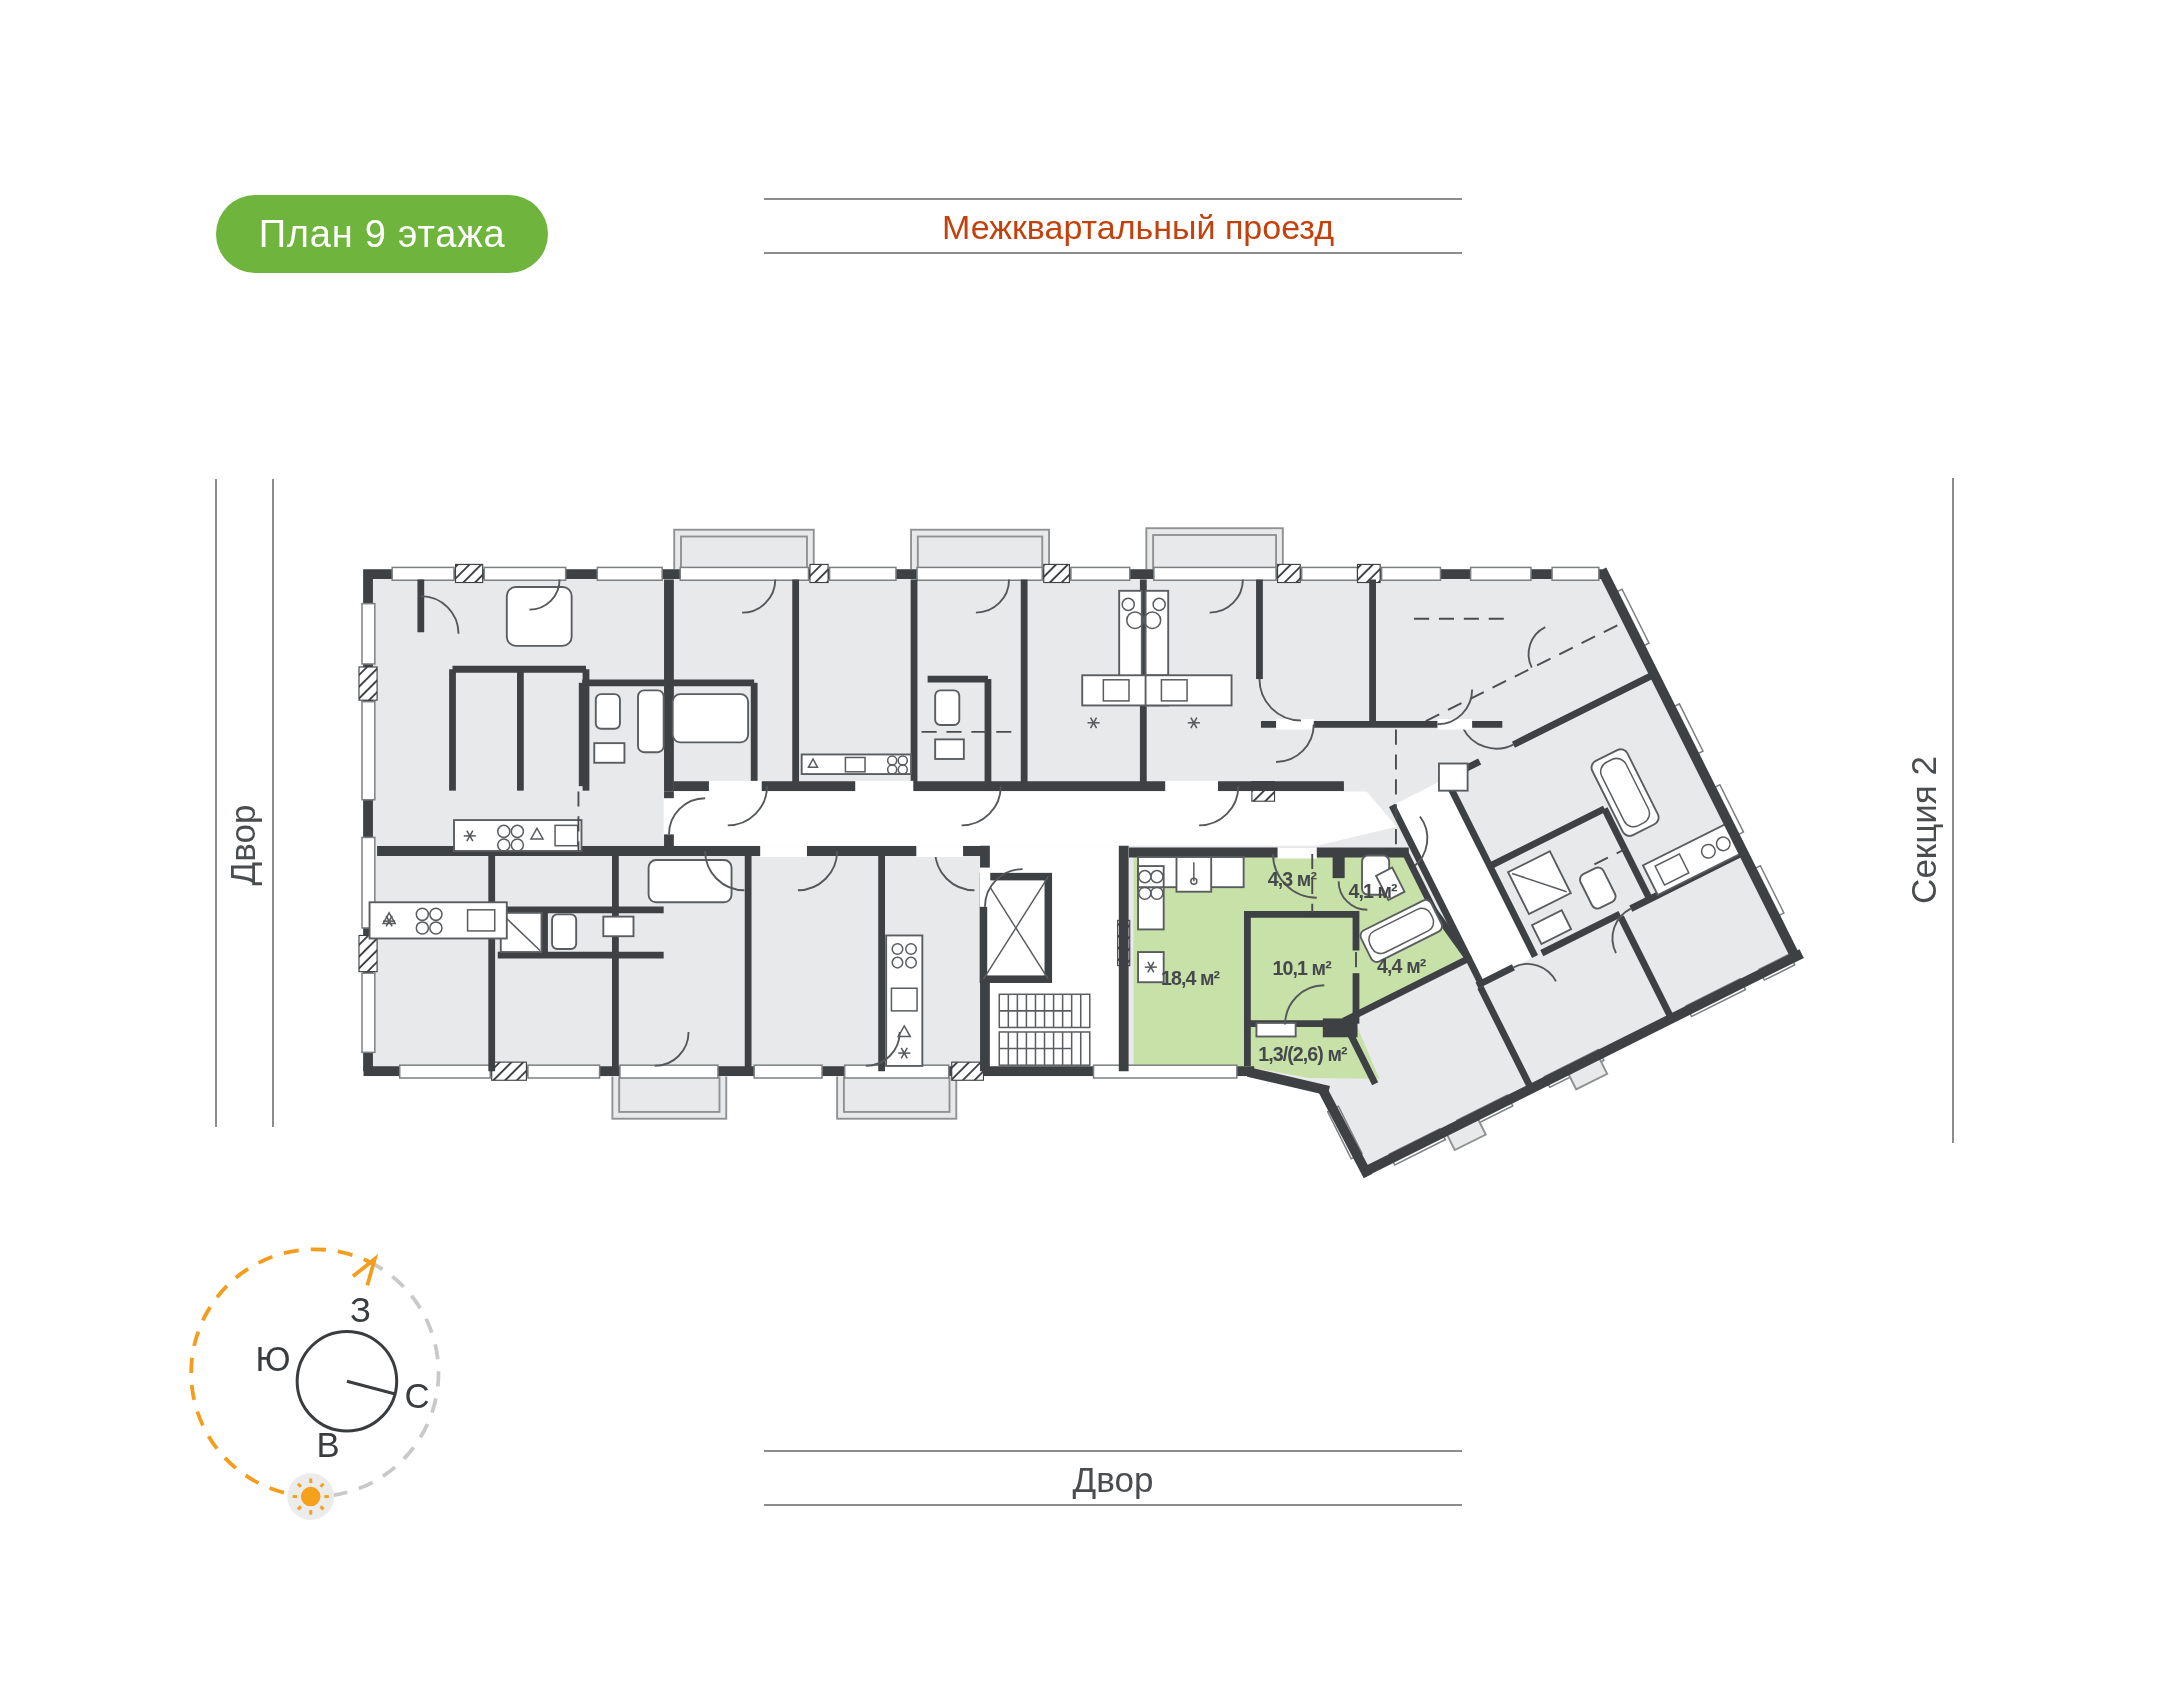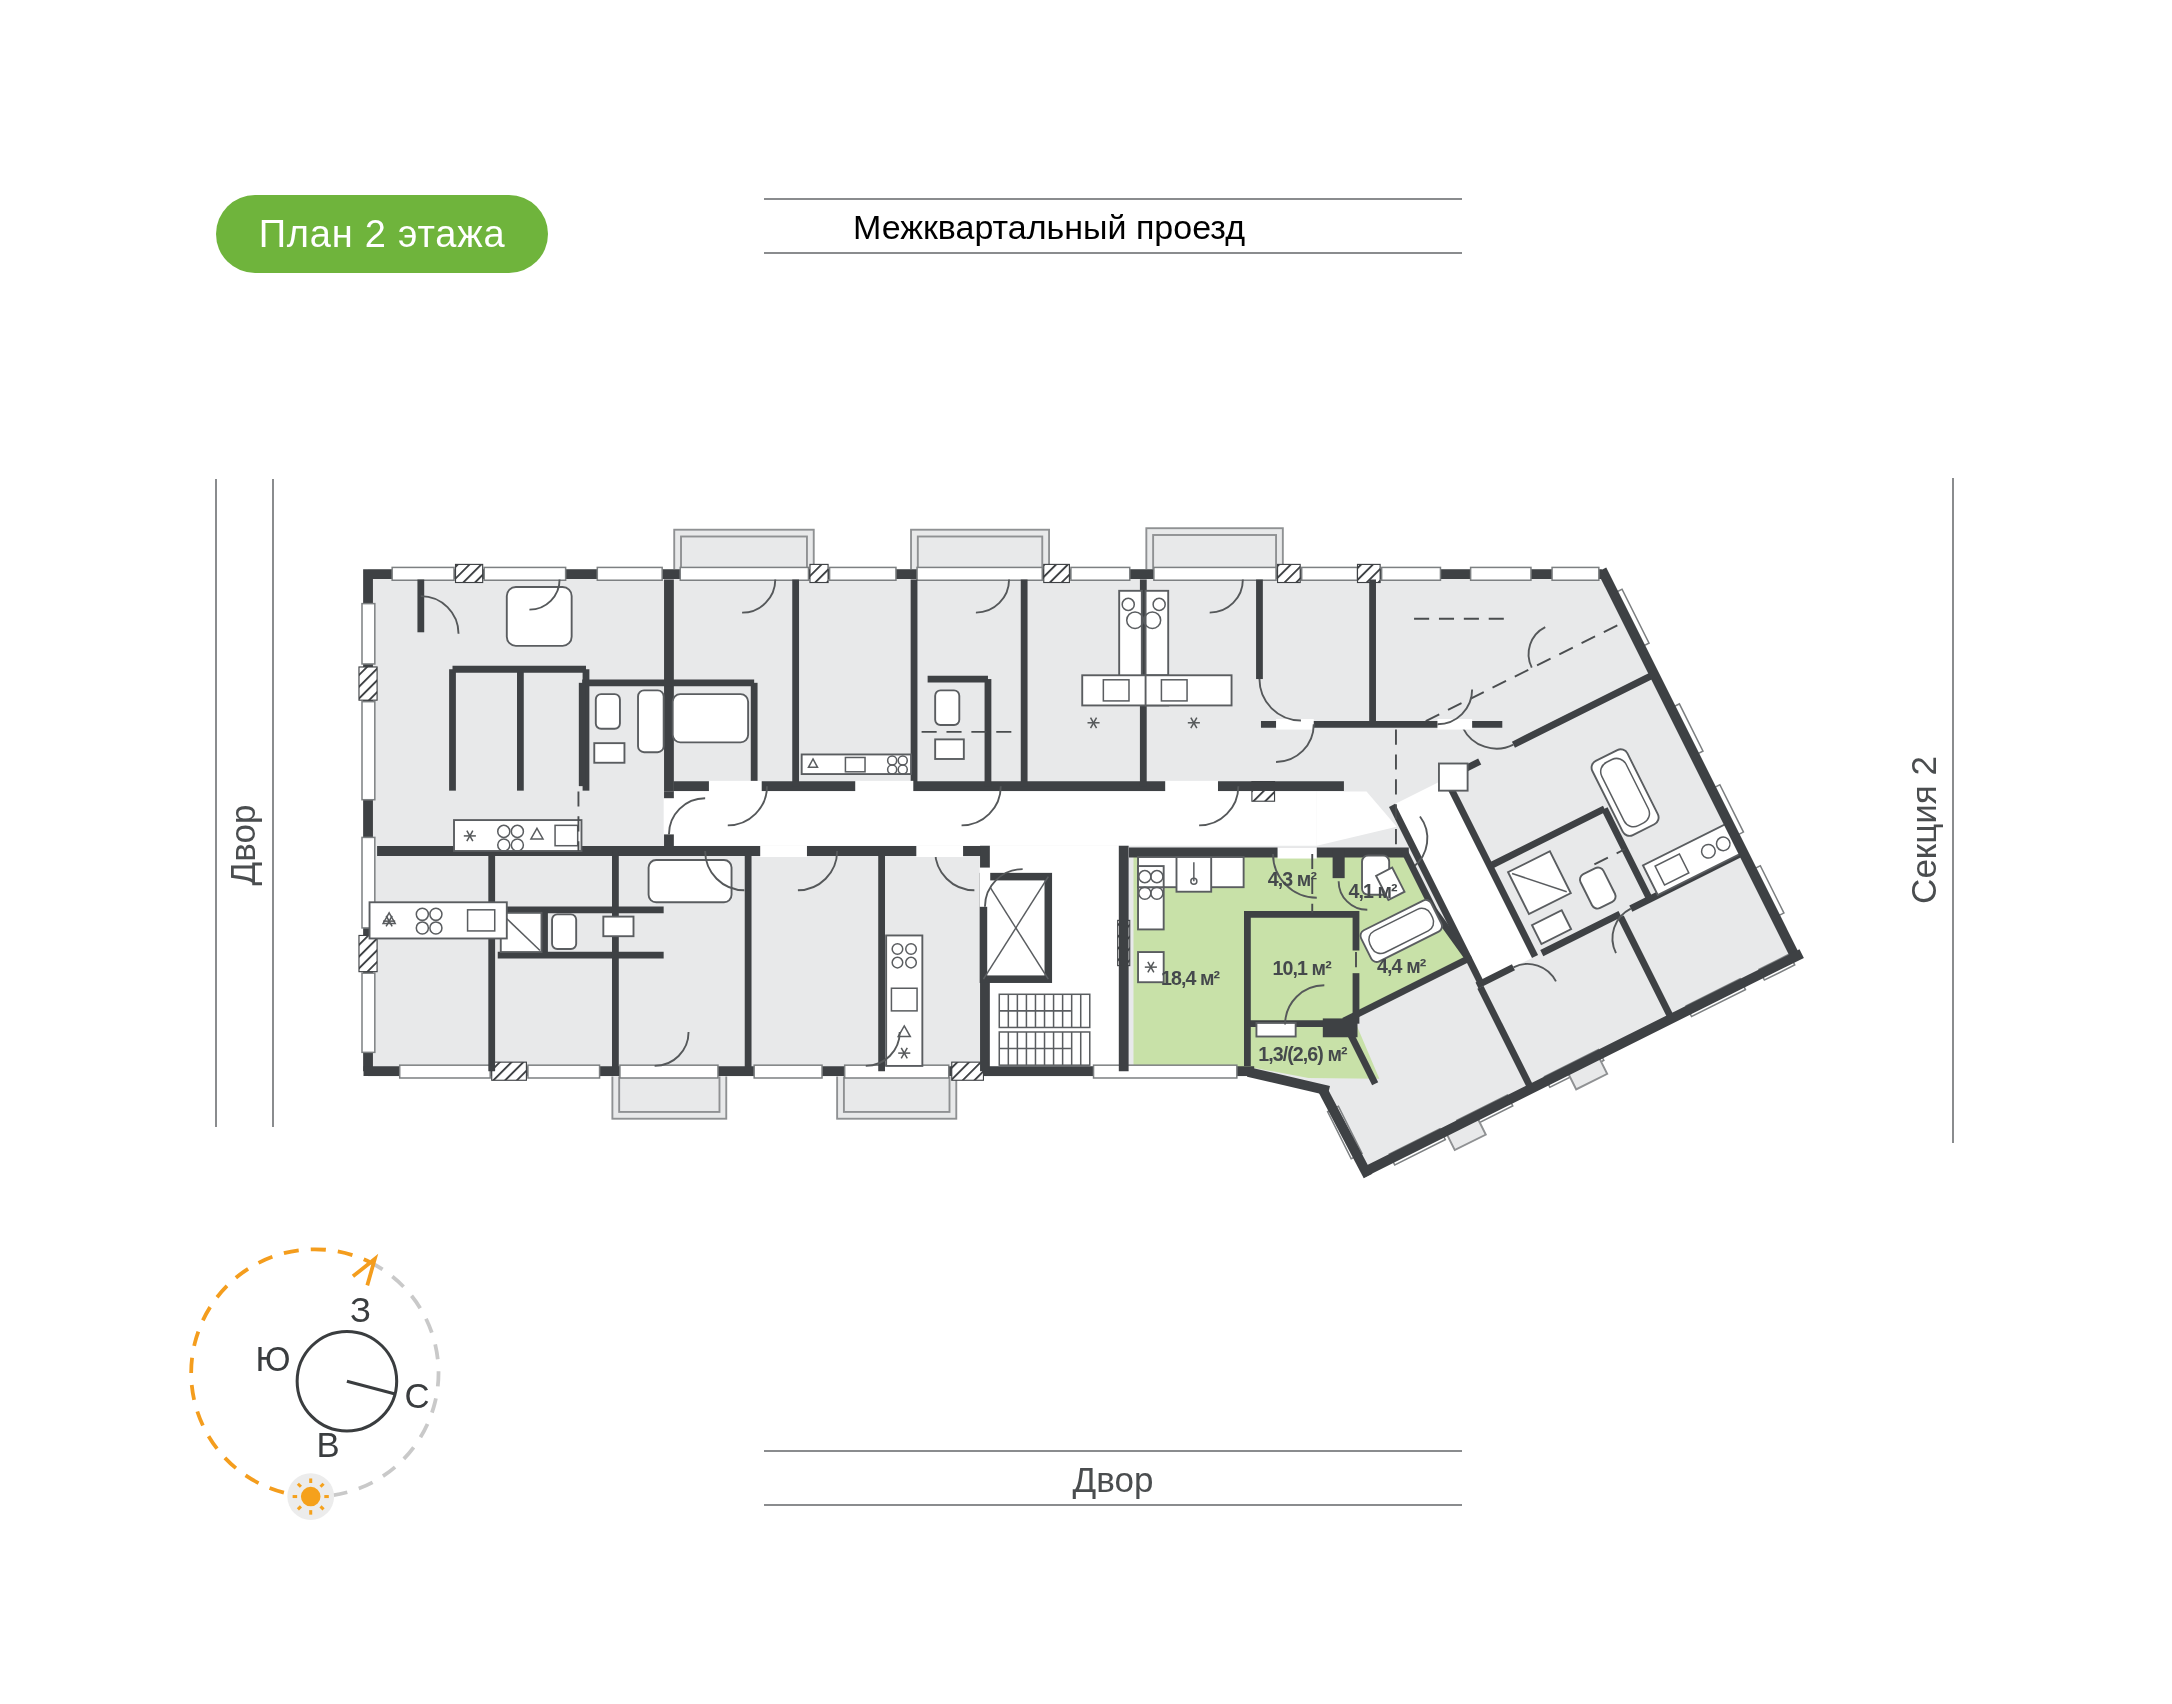--- a/index.html
+++ b/index.html
@@ -1,30 +1,30 @@
 <!DOCTYPE html>
 <html style="font-size:12px"><head>
 <meta charset="utf-8">
 <style>
   html,body{margin:0;padding:0;background:#ffffff;width:2172px;height:1705px;overflow:hidden;}
   *{box-sizing:border-box;}
   body{font-family:"Liberation Sans", sans-serif;}
   .badge{position:absolute;left:216px;top:195px;width:332px;height:78px;background:#6fb43c;border-radius:39px;color:#fff;font-size:38px;display:flex;align-items:center;justify-content:center;letter-spacing:0.8px;}
   .toplab{position:absolute;left:764px;top:198px;width:698px;height:56px;border-top:2.3px solid #8a8c8e;border-bottom:2.3px solid #8a8c8e;}
-  .toplab span{position:absolute;left:0;right:128px;top:7.5px;text-align:center;font-size:34px;color:#000000;font-weight:500;}
+  .toplab span{position:absolute;left:0;right:128px;top:7.5px;text-align:right;font-size:34px;color:#c2410c;font-weight:500;}
   .botlab{position:absolute;left:764px;top:1450px;width:698px;height:56px;border-top:2.3px solid #8a8c8e;border-bottom:2.3px solid #8a8c8e;}
   .botlab span{position:absolute;left:0;right:0;top:7.5px;text-align:center;font-size:35px;color:#4a4d4f;font-weight:500;}
   .vline{position:absolute;width:0;border-left:2.3px solid #8a8c8e;}
   .vtext{position:absolute;font-size:35px;color:#4a4d4f;font-weight:500;white-space:nowrap;transform:translate(-50%,-50%) rotate(-90deg);}
   svg{position:absolute;left:0;top:0;}
   svg text{font-family:"Liberation Sans", sans-serif;}
 </style>
 </head>
 <body>
-<div class="badge">План 2 этажа</div>
+<div class="badge">План 9 этажа</div>
 <div class="toplab">
     <span>Межквартальный проезд</span>
   </div>
 <div class="botlab">
     <span>Двор</span>
   </div>
 <div class="vline" style="left:215px;top:479px;height:648px;"></div>
 <div class="vline" style="left:272px;top:479px;height:648px;"></div>
 <div class="vtext" style="left:243px;top:845px;">Двор</div>
 <div class="vline" style="left:1952px;top:478px;height:665px;"></div>

